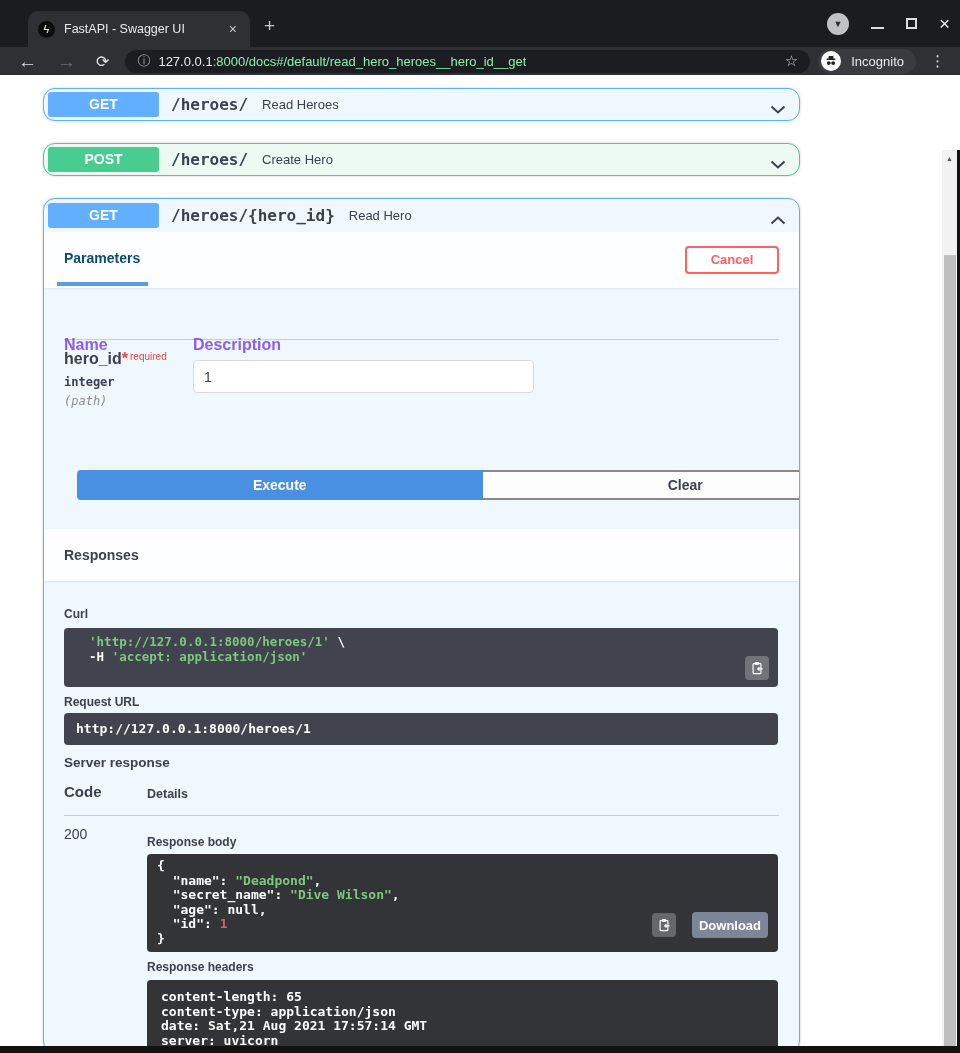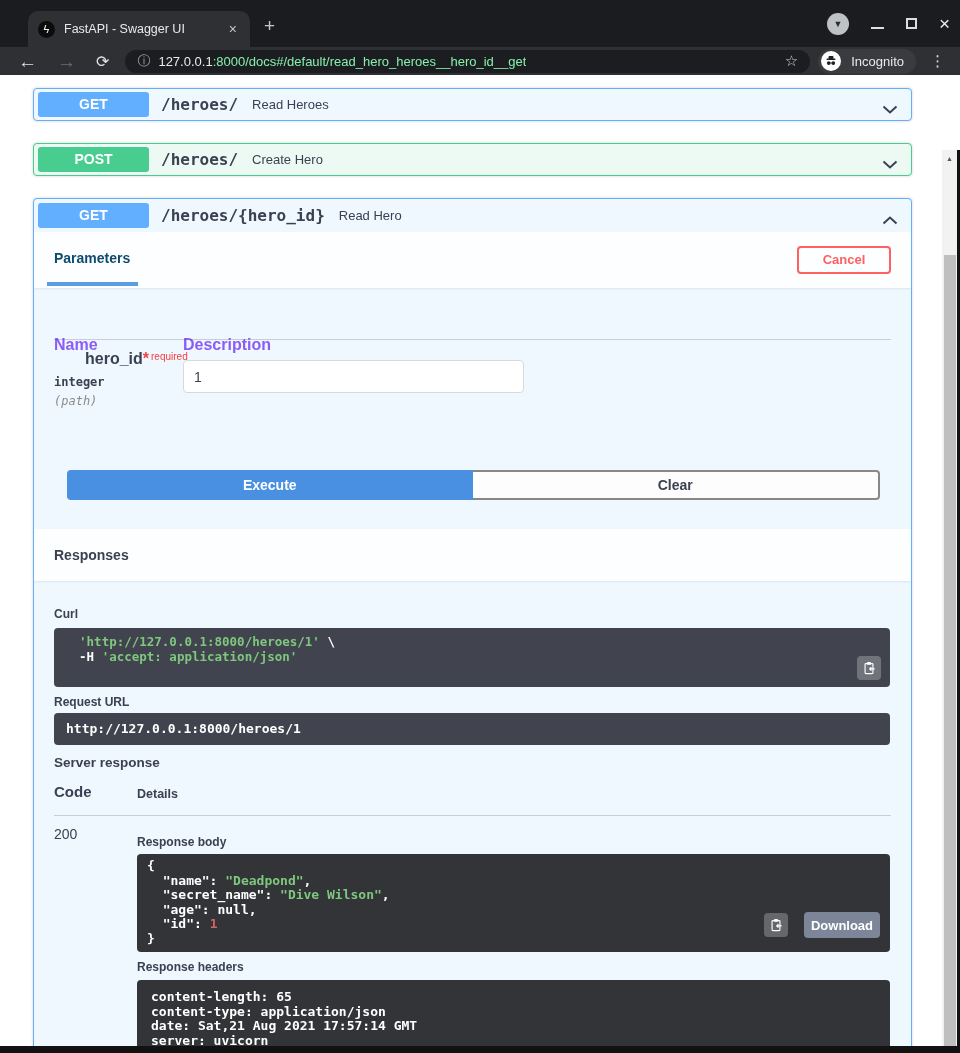--- a/index.html
+++ b/index.html
@@ -39,21 +39,21 @@
   .incog { height:25px; background:#3a3b3e; border-radius:13px; display:flex; align-items:center;
            gap:10px; padding:0 12px 0 3px; margin-right:8px; }
   .incog-circle { width:20px; height:20px; border-radius:50%; background:#fff; display:flex;
                   align-items:center; justify-content:center; }
   .incog-label { color:#e8eaed; font-size:13px; }
   .kebab { color:#dfe1e4; font-size:15px; padding:0 6px; letter-spacing:1px; }
 
   
   .page { position:absolute; left:0; top:75px; width:960px; height:978px; background:#fff; }
 
-  .opblock { position:absolute; left:33px; width:879px; border-radius:4px;
+  .opblock { position:absolute; left:43px; width:757px; border-radius:12px;
              box-shadow:0 0 3px rgba(0,0,0,.19); }
   .opblock.get  { border:1px solid #61affe; background:#eff7ff; }
   .opblock.post { border:1px solid #49cc90; background:#edfaf4; }
   .op-head { height:31px; display:flex; align-items:center; position:relative; }
   .op3 .op-head { height:33px; }
   .method-badge { width:111px; height:25px; border-radius:3px; margin-left:4px; color:#fff;
                   font-weight:bold; font-size:14px; text-align:center; line-height:25px; }
   .badge-get { background:#61affe; }
   .badge-post { background:#49cc90; }
   .op-path { font-family:"DejaVu Sans Mono", monospace; font-weight:bold; font-size:16px;
@@ -71,21 +71,21 @@
   .cancel-btn { position:absolute; right:20px; top:14px; width:94px; height:28px; background:transparent;
                 border:2px solid #ff6060; border-radius:4px; color:#ff6060; font-weight:bold;
                 font-size:13px; text-align:center; line-height:24px; }
 
   .col-label { font-size:16px; font-weight:bold; color:#8b5cf6;margin-top:20px; }
   .lbl-name { position:absolute; left:20px; top:117px; }
   .lbl-desc { position:absolute; left:149px; top:117px;text-align:right; }
   .divider { position:absolute; left:20px; right:20px; height:1px; background:rgba(59,65,81,.22); }
   .div1 { top:140px; } .div2 { top:616px; }
 
-  .pname { position:absolute; left:20px; top:151px; font-size:16px; font-weight:bold; color:#3b4151;margin-left:31px; }
+  .pname { position:absolute; left:20px; top:151px; font-size:16px; font-weight:bold; color:#3b4151; }
   .pstar { color:#f93e3e; }
   .preq  { color:#f93e3e; font-size:10px; font-weight:normal; vertical-align:4px; margin-left:2px; }
   .ptype { position:absolute; left:20px; top:176px; font-family:"DejaVu Sans Mono", monospace;
            font-weight:bold; font-size:12px; color:#3b4151; }
   .ploc  { position:absolute; left:20px; top:195px; font-family:"DejaVu Sans Mono", monospace;
            font-style:italic; font-size:12px; color:#8c8c8c; }
   .pinput { position:absolute; left:149px; top:161px; width:341px; height:33px; border:1px solid #d9d9d9;
             border-radius:4px; background:#fff; padding:0 10px; font-size:14px; color:#3b4151;
             font-family:"Liberation Sans", sans-serif; }
 

